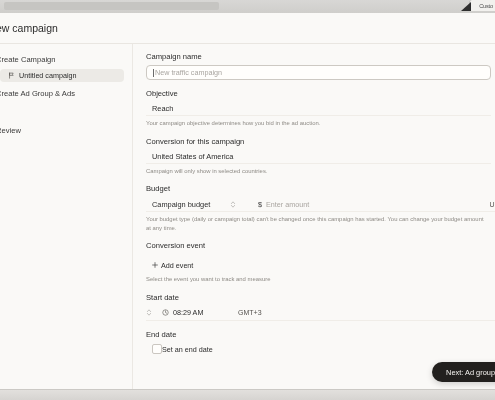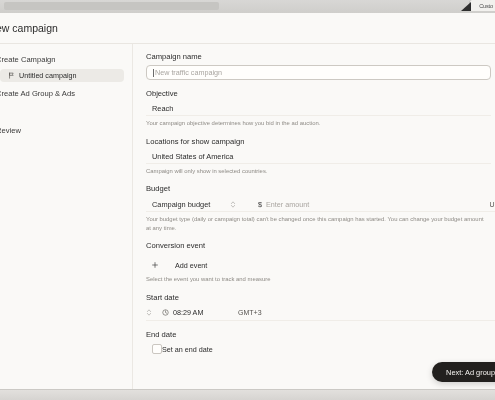--- a/index.html
+++ b/index.html
@@ -220,21 +220,21 @@
     color: #55524e;
     letter-spacing: .2px;
     padding-right: 1px;
     white-space: nowrap;
   }
 
   
   .add-btn {
     display: inline-flex;
     align-items: center;
-    gap: 17px;
+    gap: 3px;
     height: 14px;
     padding: 0 7px 0 6px;
     border-radius: 4px;
     background: transparent;
     font-size: 7.2px;
     color: #2b2b2b;
     white-space: nowrap;
   }
   .plus-icon { width: 6px; height: 6px; flex: 0 0 6px; }
 
@@ -362,21 +362,21 @@
 
     <div class="field">
       <div class="label">Objective</div>
       <div class="ghost-row">
         <span class="ghost-val">Reach</span>
       </div>
       <div class="hint">Your campaign objective determines how you bid in the ad auction.</div>
     </div>
 
     <div class="field">
-      <div class="label">Locations for show campaign</div>
+      <div class="label">Conversion for this campaign</div>
       <div class="ghost-row">
         <span class="ghost-val">United States of America</span>
       </div>
       <div class="hint">Campaign will only show in selected countries.</div>
     </div>
 
     <div class="field">
       <div class="label">Budget</div>
       <div class="combo-row">
         <div class="combo-select">

